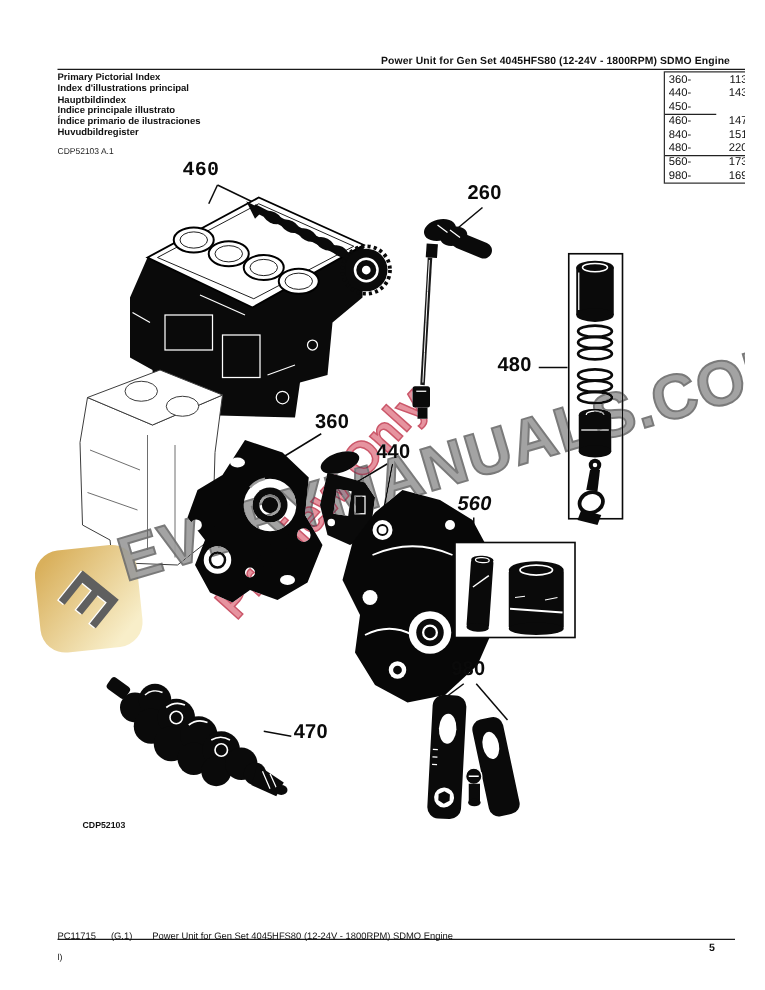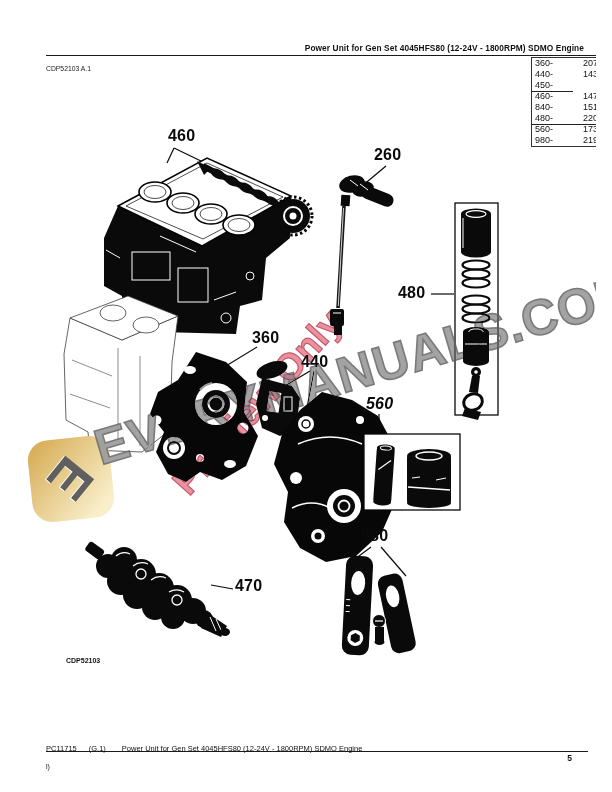--- a/index.html
+++ b/index.html
@@ -22,21 +22,21 @@
            padding:0 3px;position:relative;}
   .toc-sec{text-align:left;}
   .toc-page{text-align:right;}
   .toc-row[data-divider="partial"]::after{content:"";position:absolute;left:0;bottom:-1px;
            width:60%;border-bottom:1px solid #222;}
   .toc-row[data-divider="full"]::after{content:"";position:absolute;left:0;bottom:-1px;
            width:100%;border-bottom:1px solid #222;}
 
   
   .callout{position:absolute;font-size:16px;font-weight:bold;color:#0a0a0a;letter-spacing:.2px;}
-  .c460{top:127px;left:168px;} .c260{top:146px;left:374px;}
+  .c460{top:127px;left:146px;font-family:Liberation Mono, monospace;} .c260{top:146px;left:374px;}
   .c480{top:284px;left:398px;} .c360{top:329px;left:252px;}
   .c440{top:353px;left:301px;} .c560{top:395px;left:366px;font-style:italic;}
   .c470{top:577px;left:235px;} .c980{top:527px;left:361px;}
 
   .fig-caption{position:absolute;top:657px;left:66px;font-size:7px;font-weight:bold;}
 
   
   .ftr-rule{position:absolute;top:751px;left:46px;width:542px;height:1px;background:#1a1a1a;}
   .ftr-row{position:absolute;top:744px;left:46px;font-size:7.5px;display:flex;}
   .ftr-doc{margin-right:12px;} .ftr-rev{margin-right:16px;}
@@ -277,27 +277,35 @@
       <path d="M375,621 L383,621" stroke="#fff" stroke-width="1.2"></path>
     </g>
   </svg>
 
   <div class="labels-layer">
 
     <div class="hdr-title">Power Unit for Gen Set 4045HFS80 (12-24V - 1800RPM) SDMO Engine</div>
     <div class="hdr-rule"></div>
 
     <div class="idx">
+      <div>
+          <div class="idx-line">Primary Pictorial Index</div>
+          <div class="idx-line">Index d'illustrations principal</div>
+          <div class="idx-line">Hauptbildindex</div>
+          <div class="idx-line">Indice principale illustrato</div>
+          <div class="idx-line">Índice primario de ilustraciones</div>
+          <div class="idx-line">Huvudbildregister</div>
+        </div>
       <div class="idx-code">CDP52103 A.1</div>
     </div>
 
     <div class="toc">
         <div class="toc-row">
           <span class="toc-sec">360-</span>
-          <span class="toc-page">207</span>
+          <span class="toc-page">113</span>
         </div>
         <div class="toc-row">
           <span class="toc-sec">440-</span>
           <span class="toc-page">143</span>
         </div>
         <div class="toc-row" data-divider="partial">
           <span class="toc-sec">450-</span>
           <span class="toc-page"></span>
         </div>
         <div class="toc-row">
@@ -311,21 +319,21 @@
         <div class="toc-row" data-divider="full">
           <span class="toc-sec">480-</span>
           <span class="toc-page">220</span>
         </div>
         <div class="toc-row">
           <span class="toc-sec">560-</span>
           <span class="toc-page">173</span>
         </div>
         <div class="toc-row">
           <span class="toc-sec">980-</span>
-          <span class="toc-page">219</span>
+          <span class="toc-page">169</span>
         </div>
       </div>
 
     <div class="callout c460">460</div>
     <div class="callout c260">260</div>
     <div class="callout c480">480</div>
     <div class="callout c360">360</div>
     <div class="callout c440">440</div>
     <div class="callout c560">560</div>
     <div class="callout c470">470</div>

